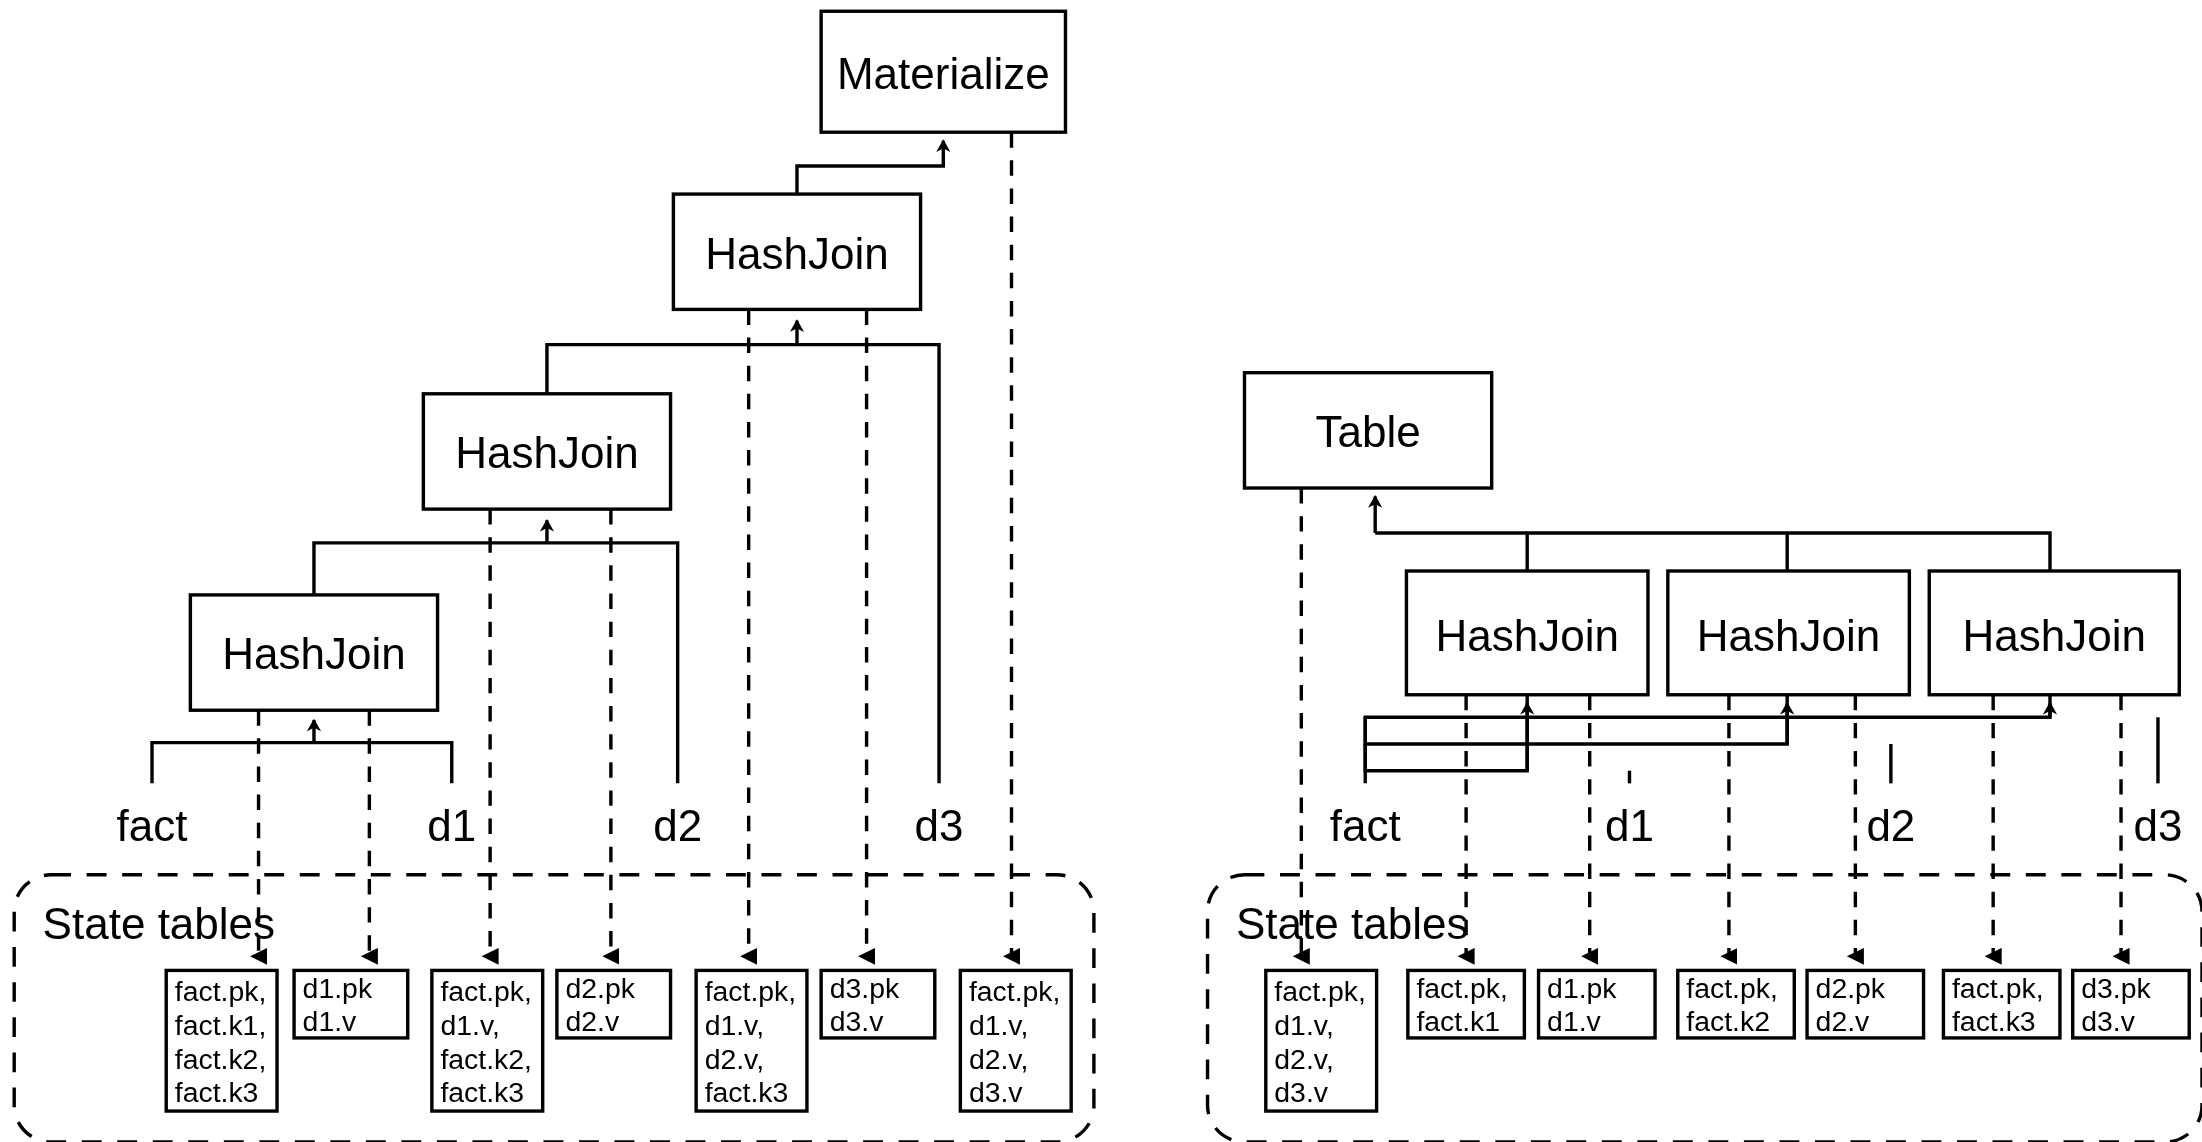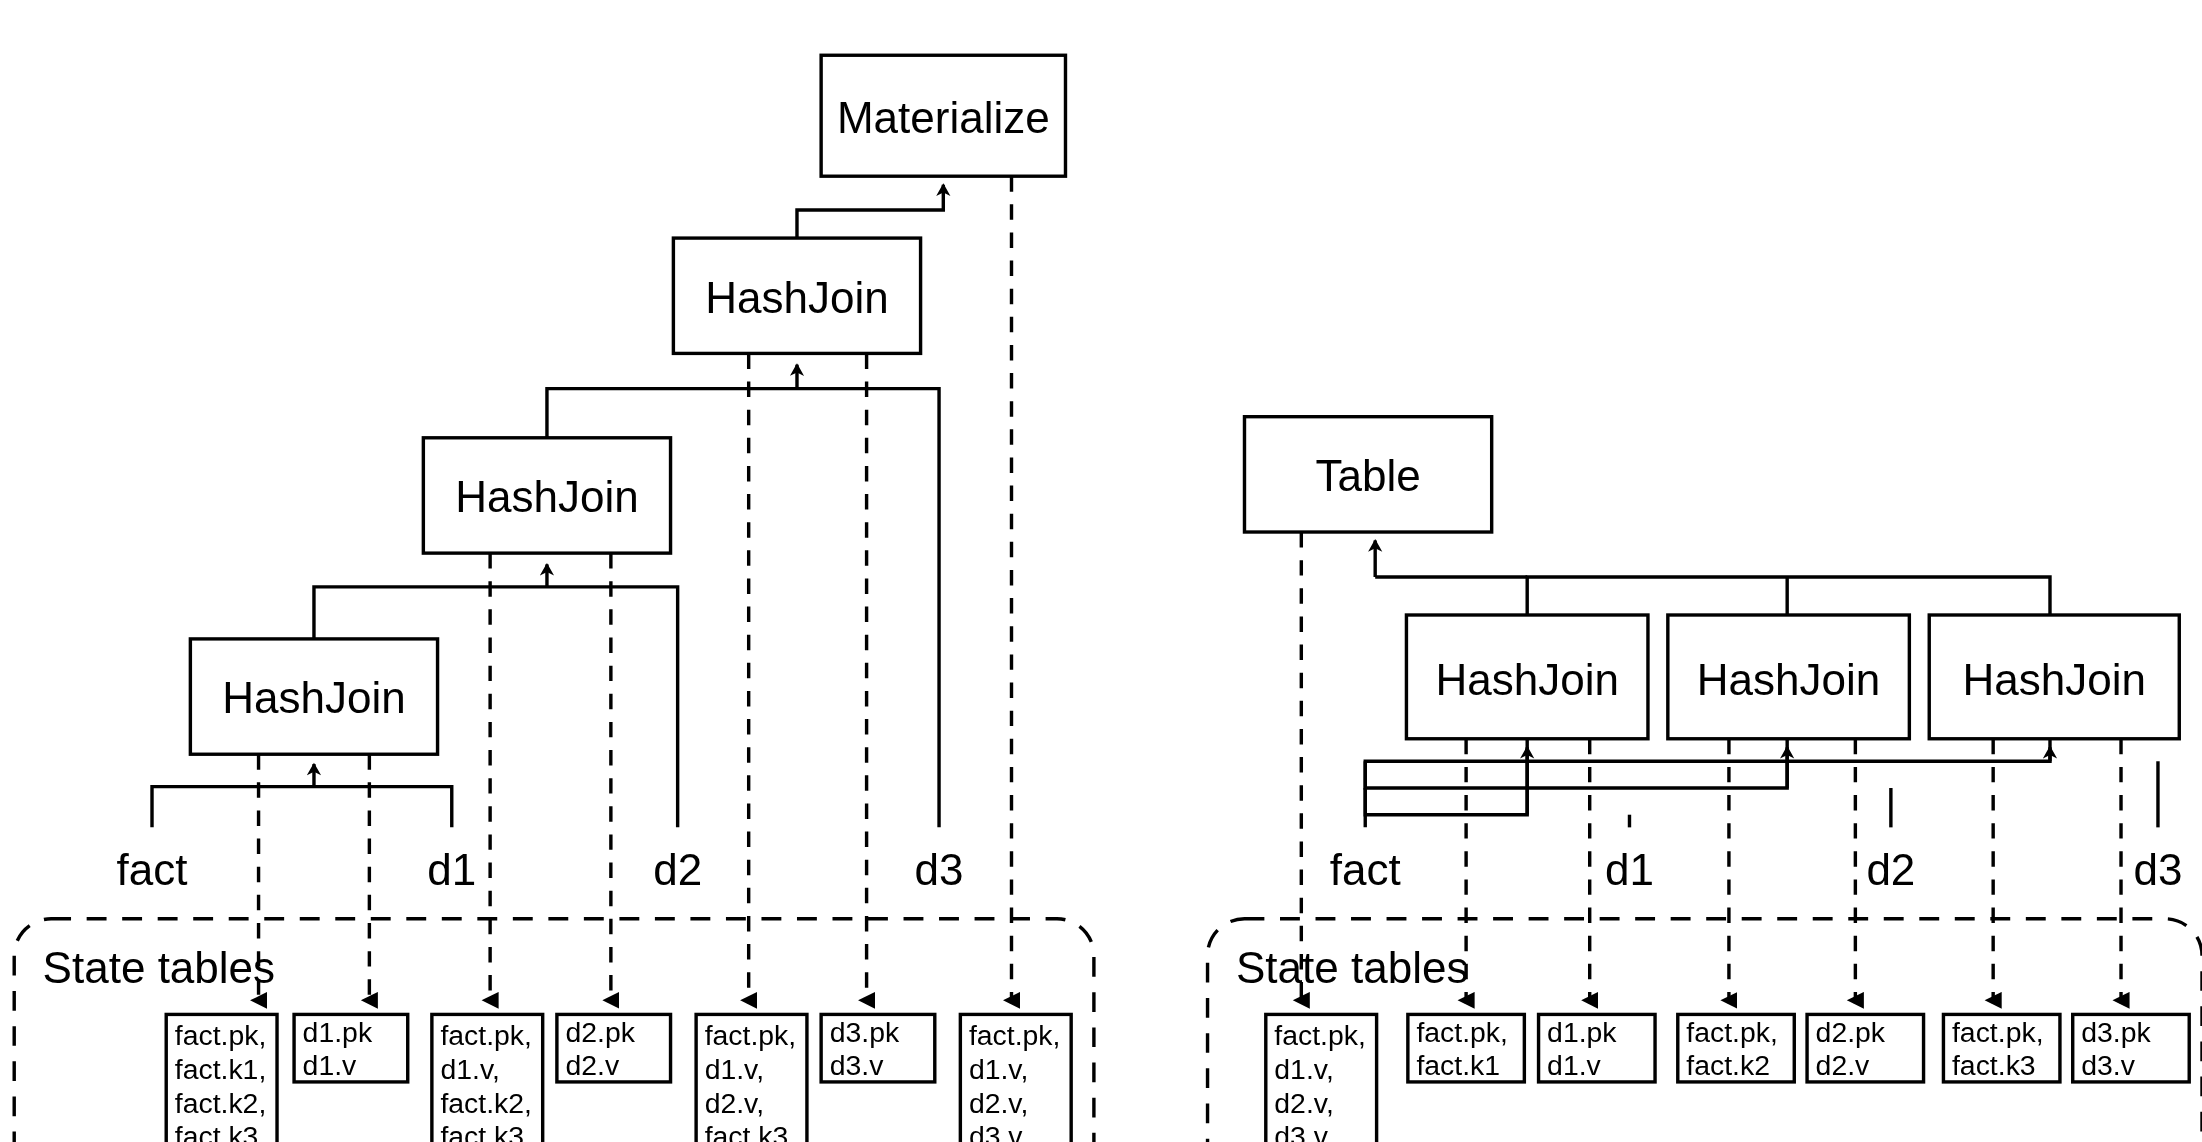--- a/index.html
+++ b/index.html
@@ -10,21 +10,20 @@
   body {
     width: 2202px;
     height: 1142px;
     font-family: "Liberation Sans", sans-serif;
     overflow: hidden;
   }
   #diagram-root {
     position: relative;
     width: 2202px;
     height: 967px;
-    margin-top: 44px;
   }
   svg.diagram {
     position: absolute;
     top: 0; left: 0;
     width: 2202px;
     height: 1142px;
   }
   .op-box {
     fill: #ffffff;
     stroke: #000000;

